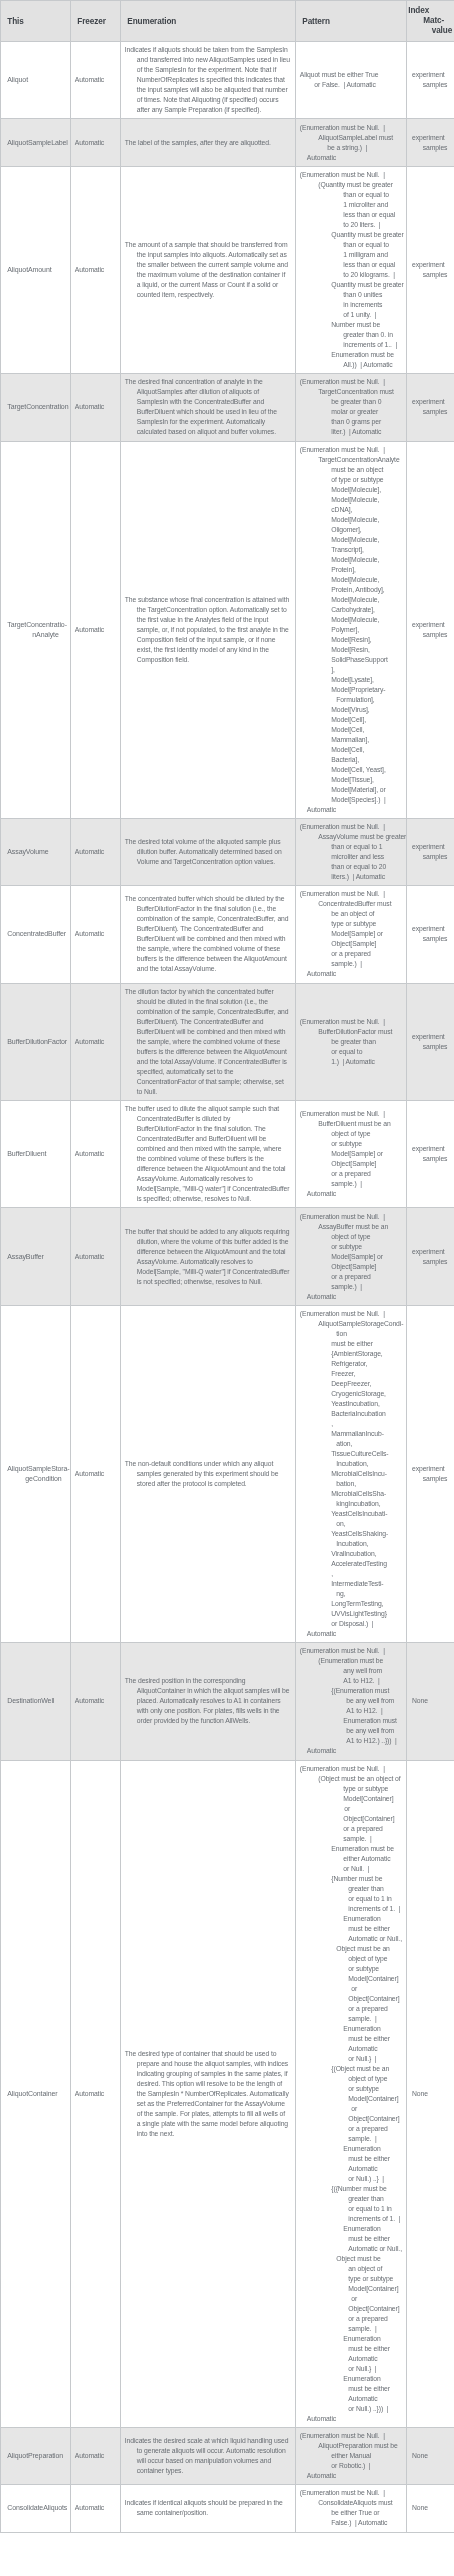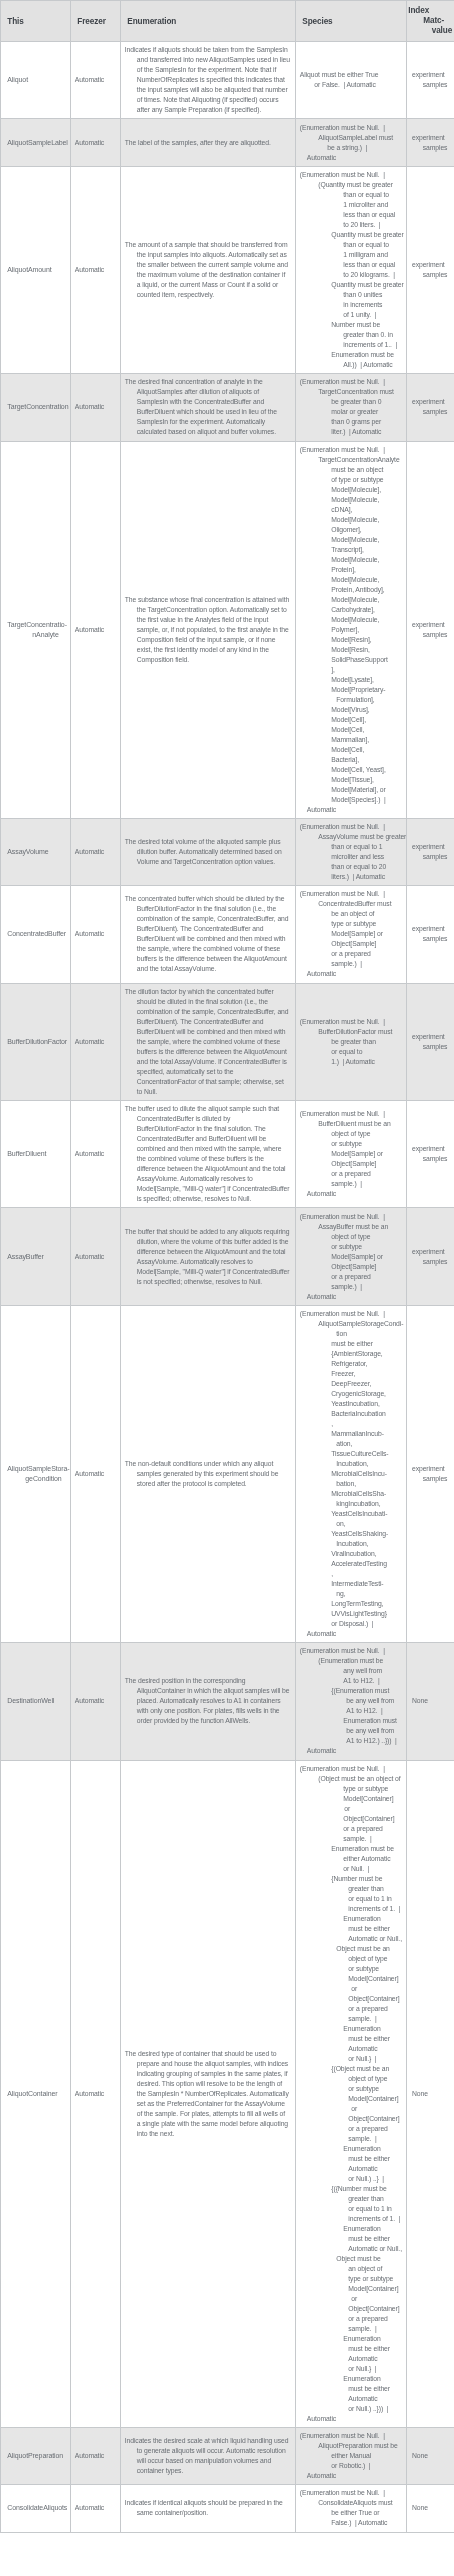--- a/index.html
+++ b/index.html
@@ -41,21 +41,21 @@
         <th>
             <div class="h-pad">This</div>
           </th>
         <th>
             <div class="h-pad">Freezer</div>
           </th>
         <th>
             <div class="h-pad">Enumeration</div>
           </th>
         <th>
-            <div class="h-pad">Species</div>
+            <div class="h-pad">Pattern</div>
           </th>
         <th class="ixh">
             <div id="ix-header-lines">
               <div class="ln" style="padding-left: 0px;">Index</div>
               <div class="ln" style="padding-left: 15px;">Matc-</div>
               <div class="ln" style="padding-left: 23.4px;">value</div>
             </div>
           </th>
       </tr>
     </thead>

